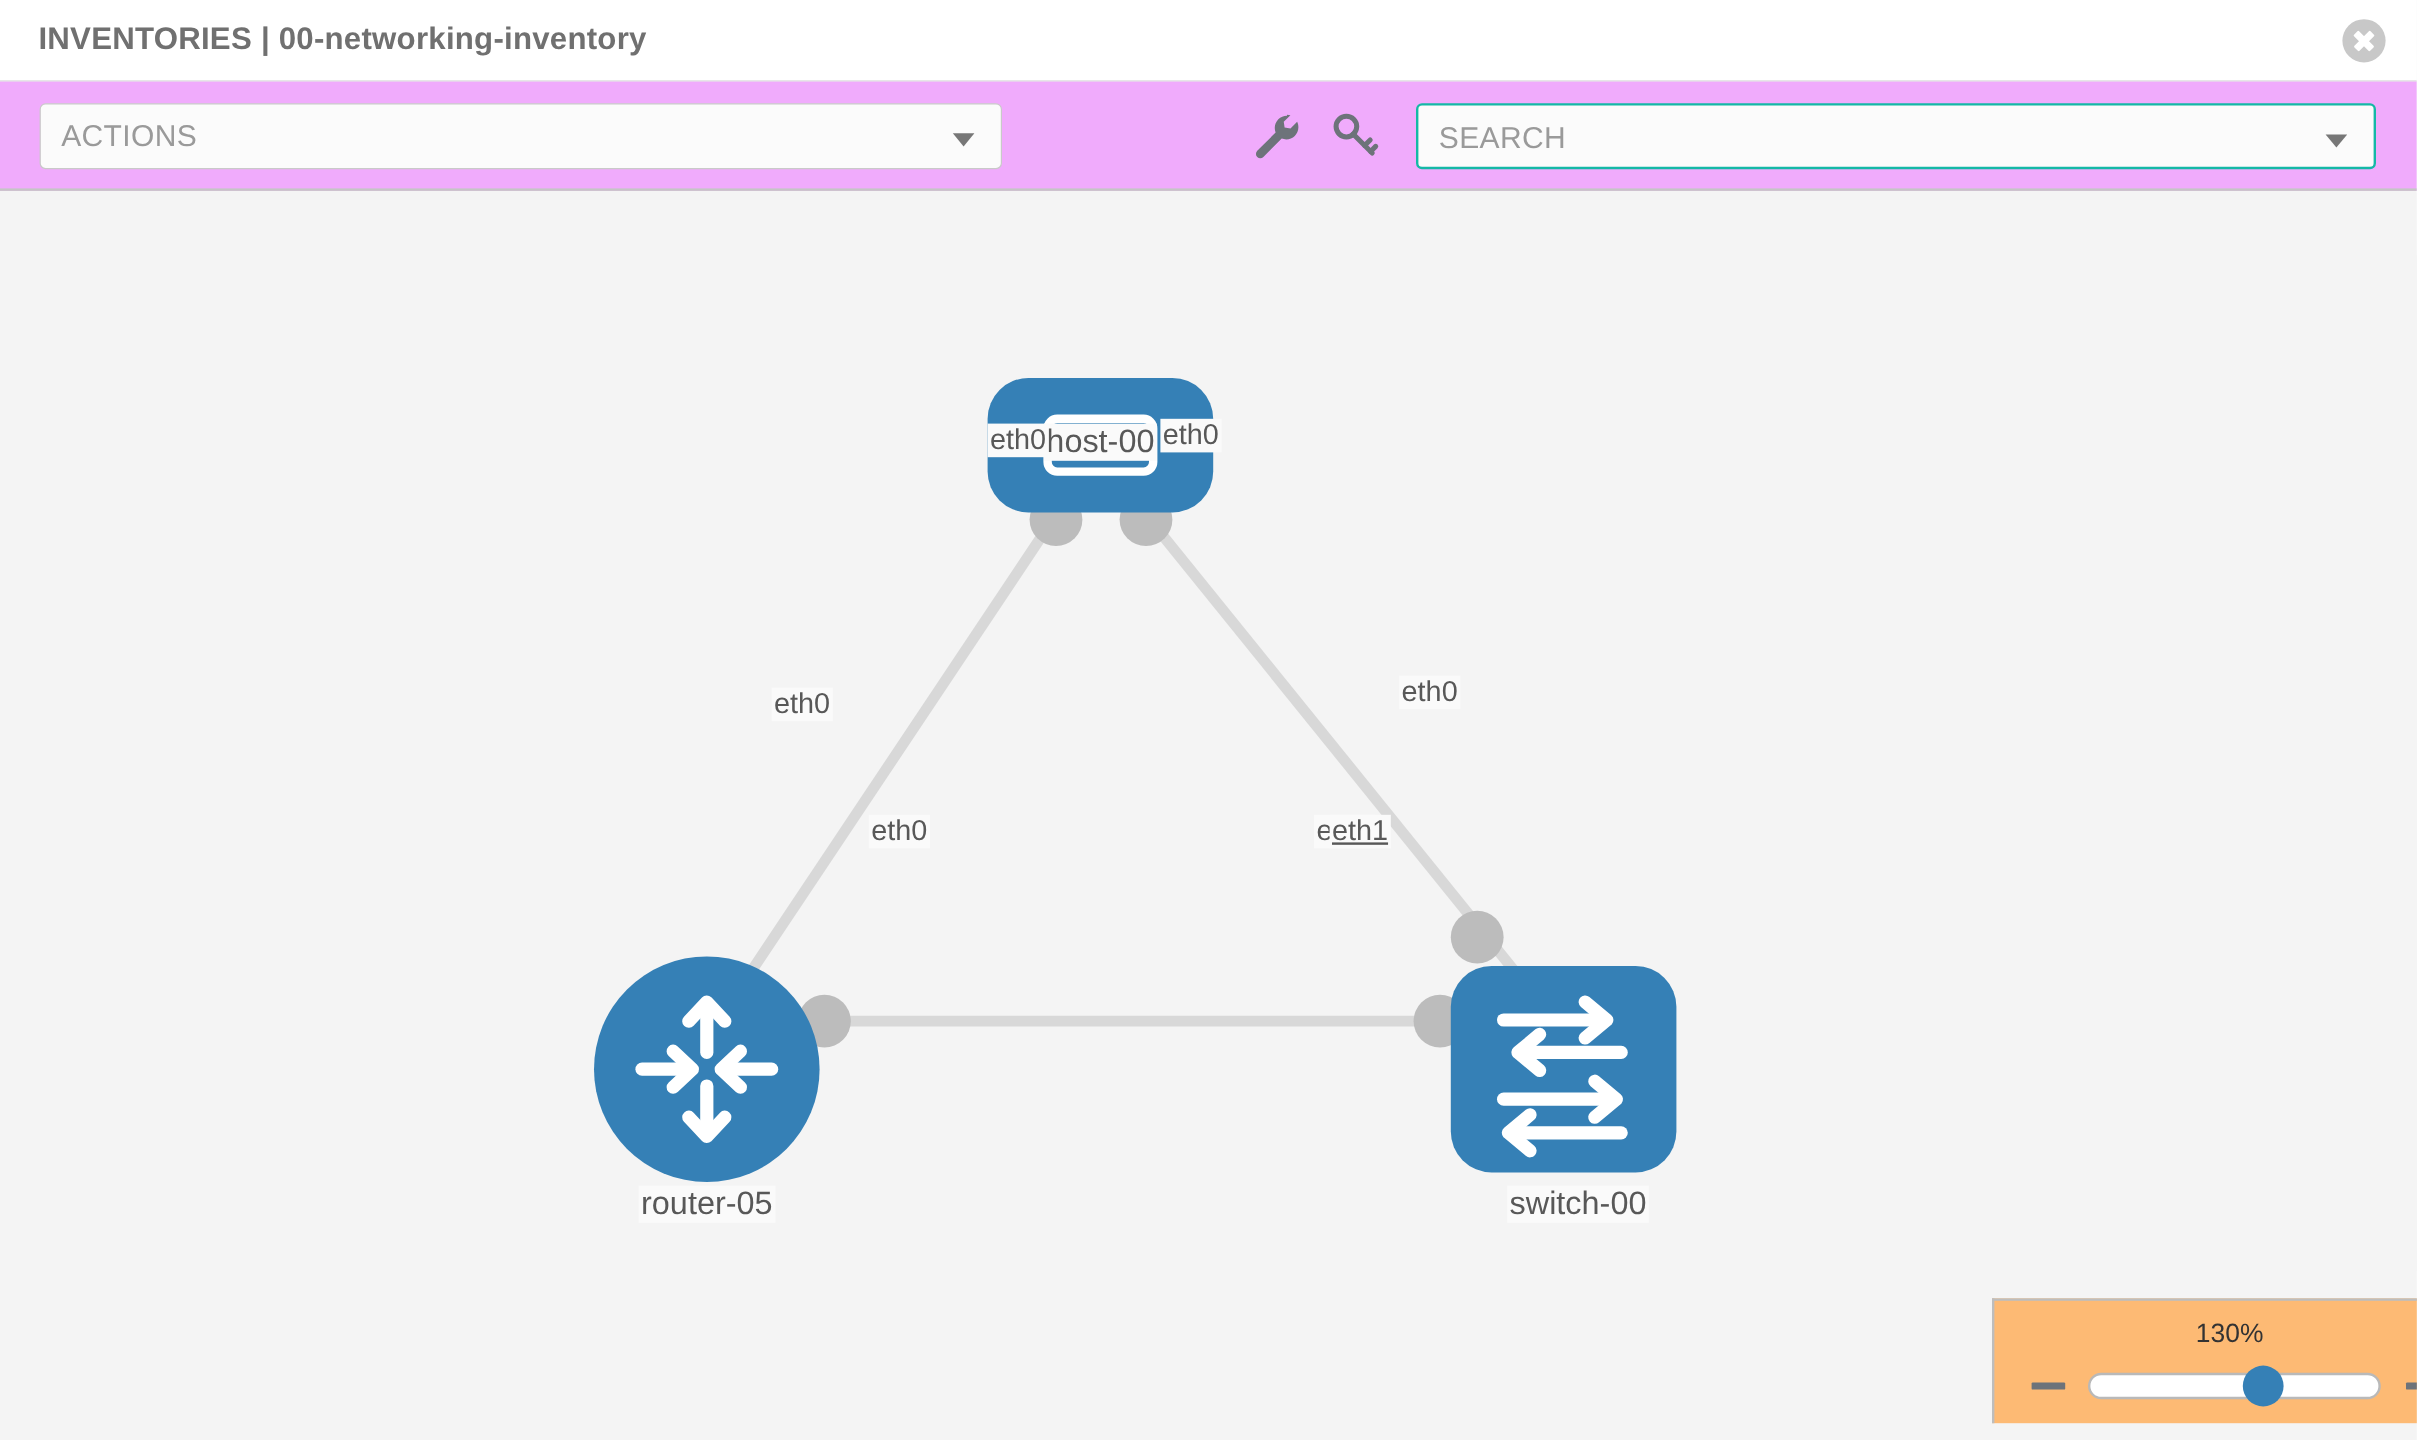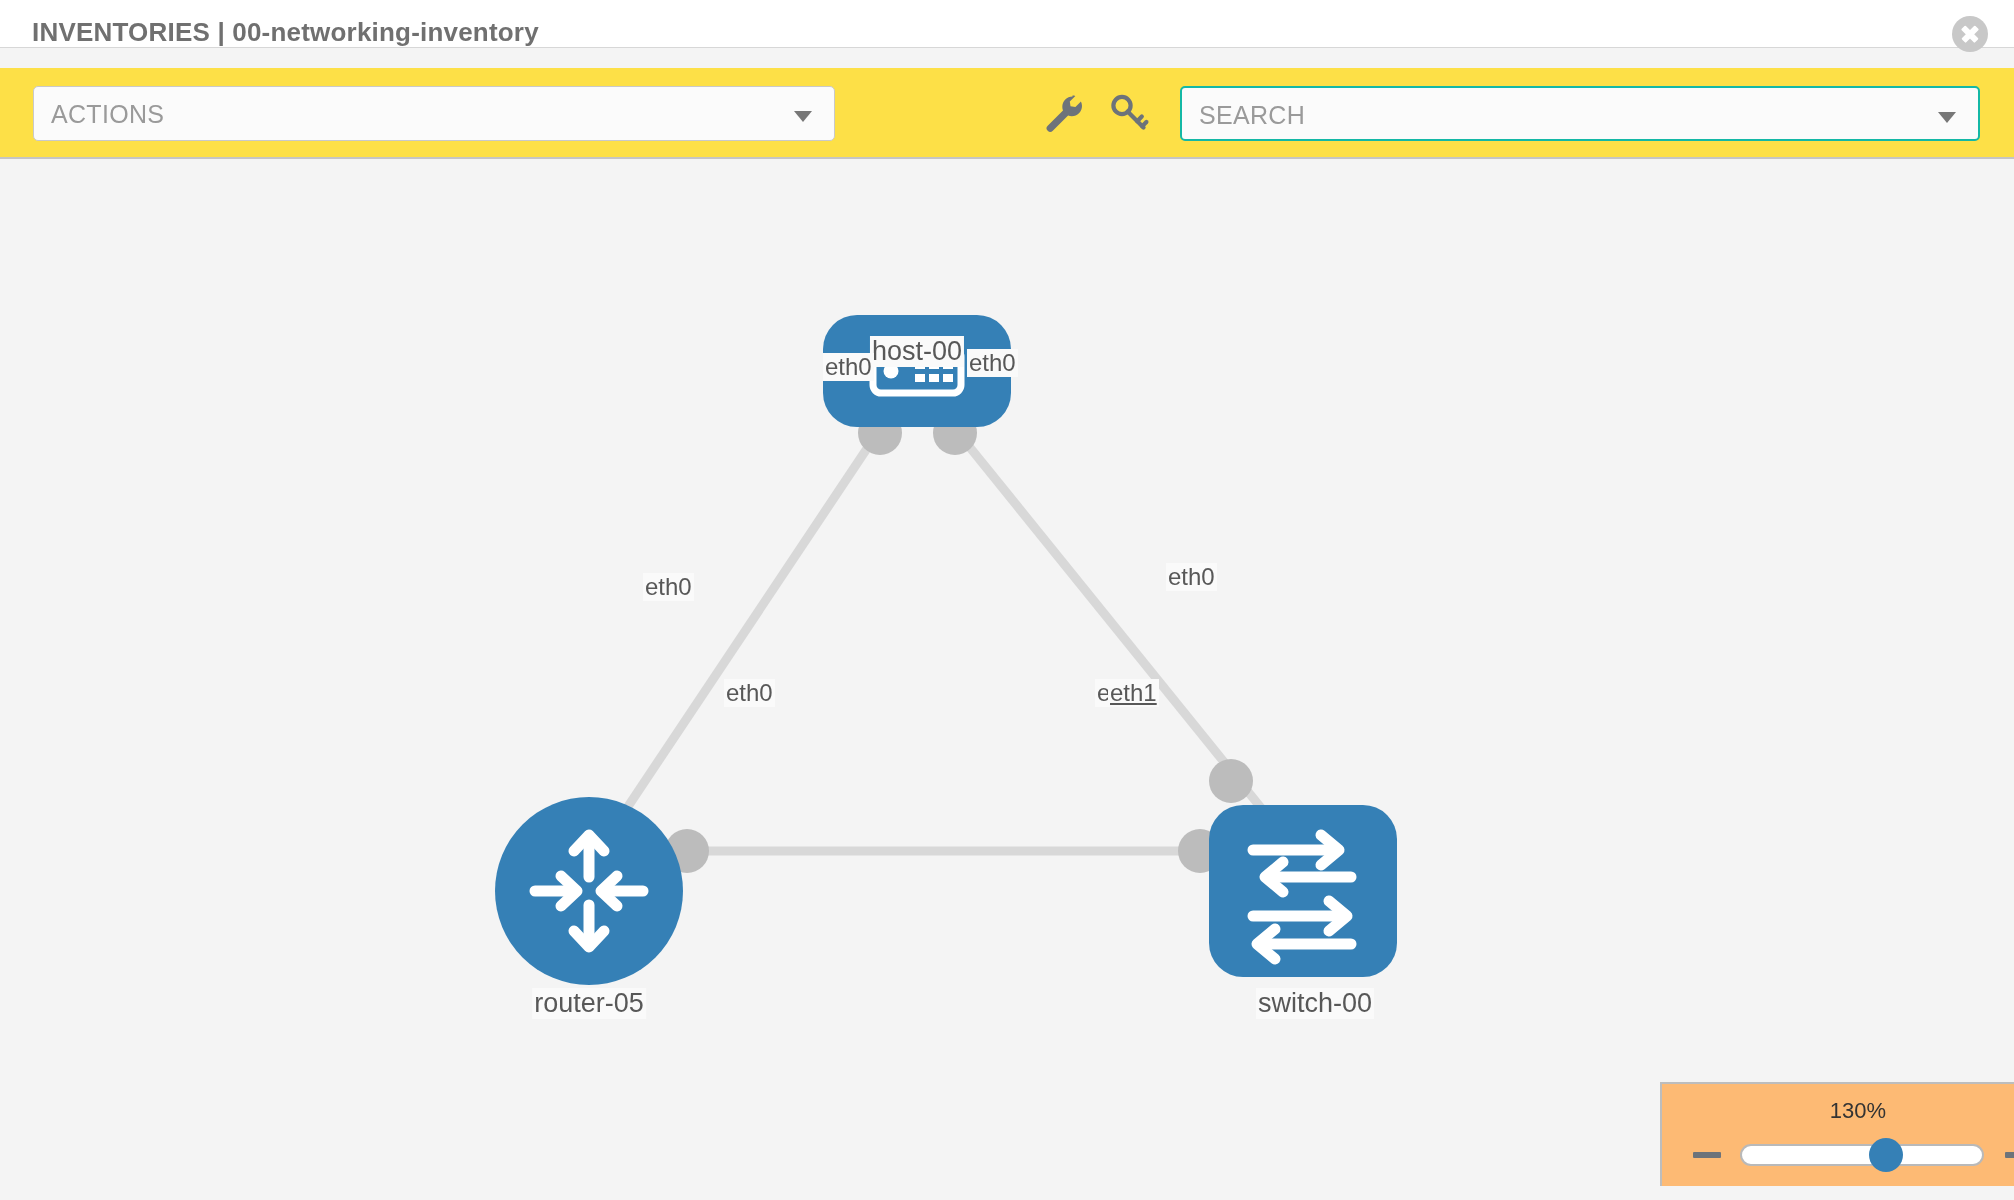--- a/index.html
+++ b/index.html
@@ -17,21 +17,21 @@
     width: 2014px;
     height: 1200px;
     background: #f4f4f4;
   }
 
   
   .header {
     position: absolute;
     left: 0; top: 0;
     width: 2014px;
-    height: 48px;
+    height: 68px;
     background: #ffffff;
     border-bottom: 1px solid #d7d7d7;
   }
   .header-title {
     position: absolute;
     left: 32px;
     top: 17px;
     font-size: 26px;
     font-weight: bold;
     color: #707070;
@@ -61,21 +61,21 @@
   }
   .close-btn::before { transform: translate(-50%,-50%) rotate(45deg); }
   .close-btn::after  { transform: translate(-50%,-50%) rotate(-45deg); }
 
   
   .toolbar {
     position: absolute;
     left: 0; top: 68px;
     width: 2014px;
     height: 91px;
-    background: #fde047;
+    background: #f0abfc;
     border-bottom: 2px solid #c5c5c5;
   }
   .actions-select {
     position: absolute;
     left: 33px;
     top: 18px;
     width: 802px;
     height: 55px;
     background: #fbfbfb;
     border: 1px solid #c9c9c9;
@@ -338,21 +338,21 @@
           <line x1="1253" y1="755" x2="1345" y2="755"></line>
           <polyline points="1329,740 1347,755 1329,770"></polyline>
 
           <line x1="1351" y1="783" x2="1259" y2="783"></line>
           <polyline points="1275,768 1257,783 1275,798"></polyline>
         </g>
       </g>
 
     </svg>
 
-    <div class="node-label" style="left:917px; top:175px;">host-00</div>
+    <div class="node-label" style="left:917px; top:192px;">host-00</div>
     <div class="node-label" style="left:589px; top:827px;">router-05</div>
     <div class="node-label" style="left:1303px; top:827px;margin-left:12px;">switch-00</div>
 
     <div class="edge-label" style="left:823px; top:192px;">eth0</div>
     <div class="edge-label" style="left:967px; top:188px;">eth0</div>
     <div class="edge-label" style="left:643px; top:412px;">eth0</div>
     <div class="edge-label" style="left:1166px; top:402px;">eth0</div>
     <div class="edge-label" style="left:724px; top:518px;">eth0</div>
     <div class="edge-label" style="left:1095px; top:518px;">eth0</div>
     <div class="edge-label" style="left:1108px; top:518px;text-decoration:underline;">eth1</div>

